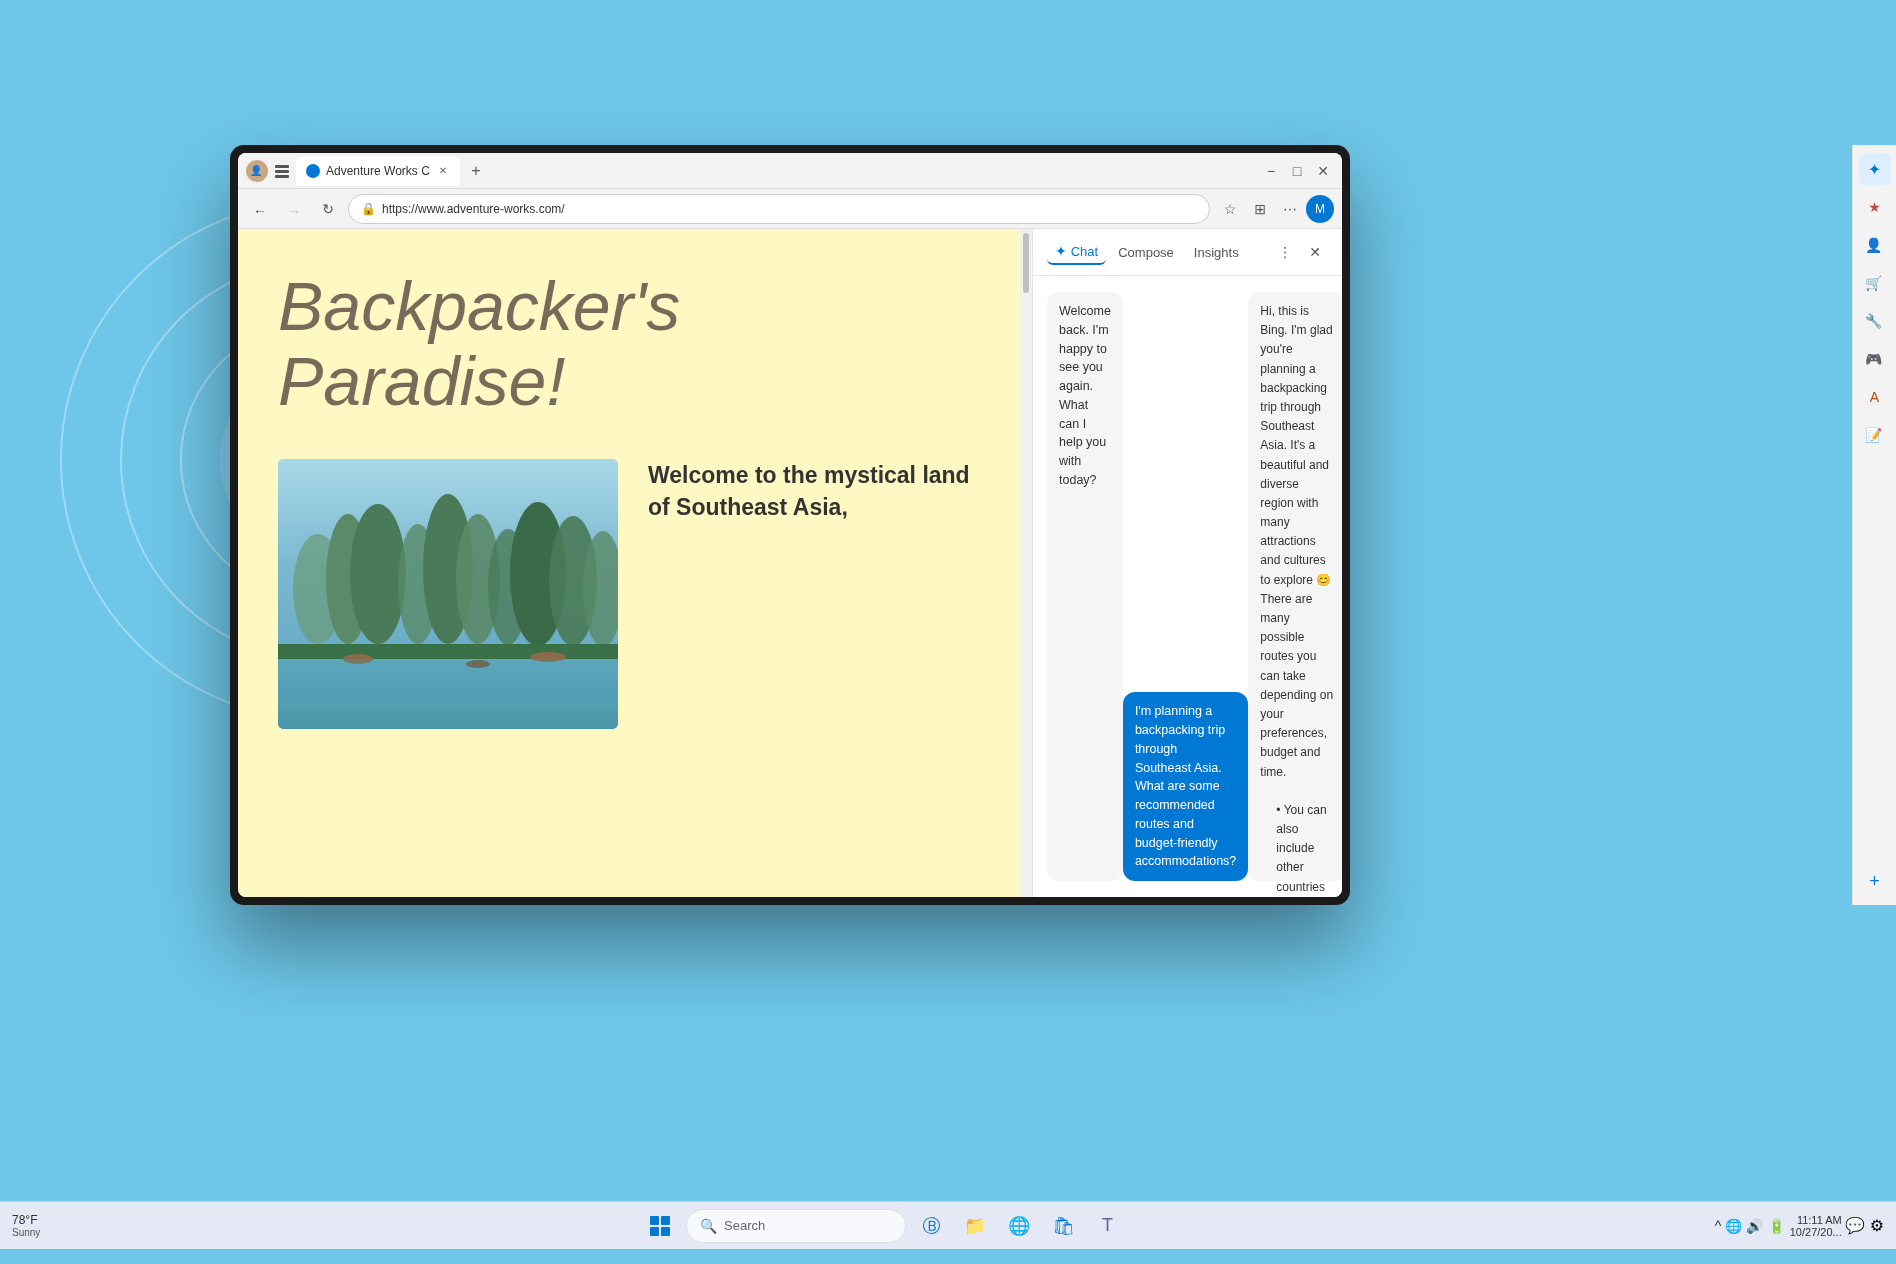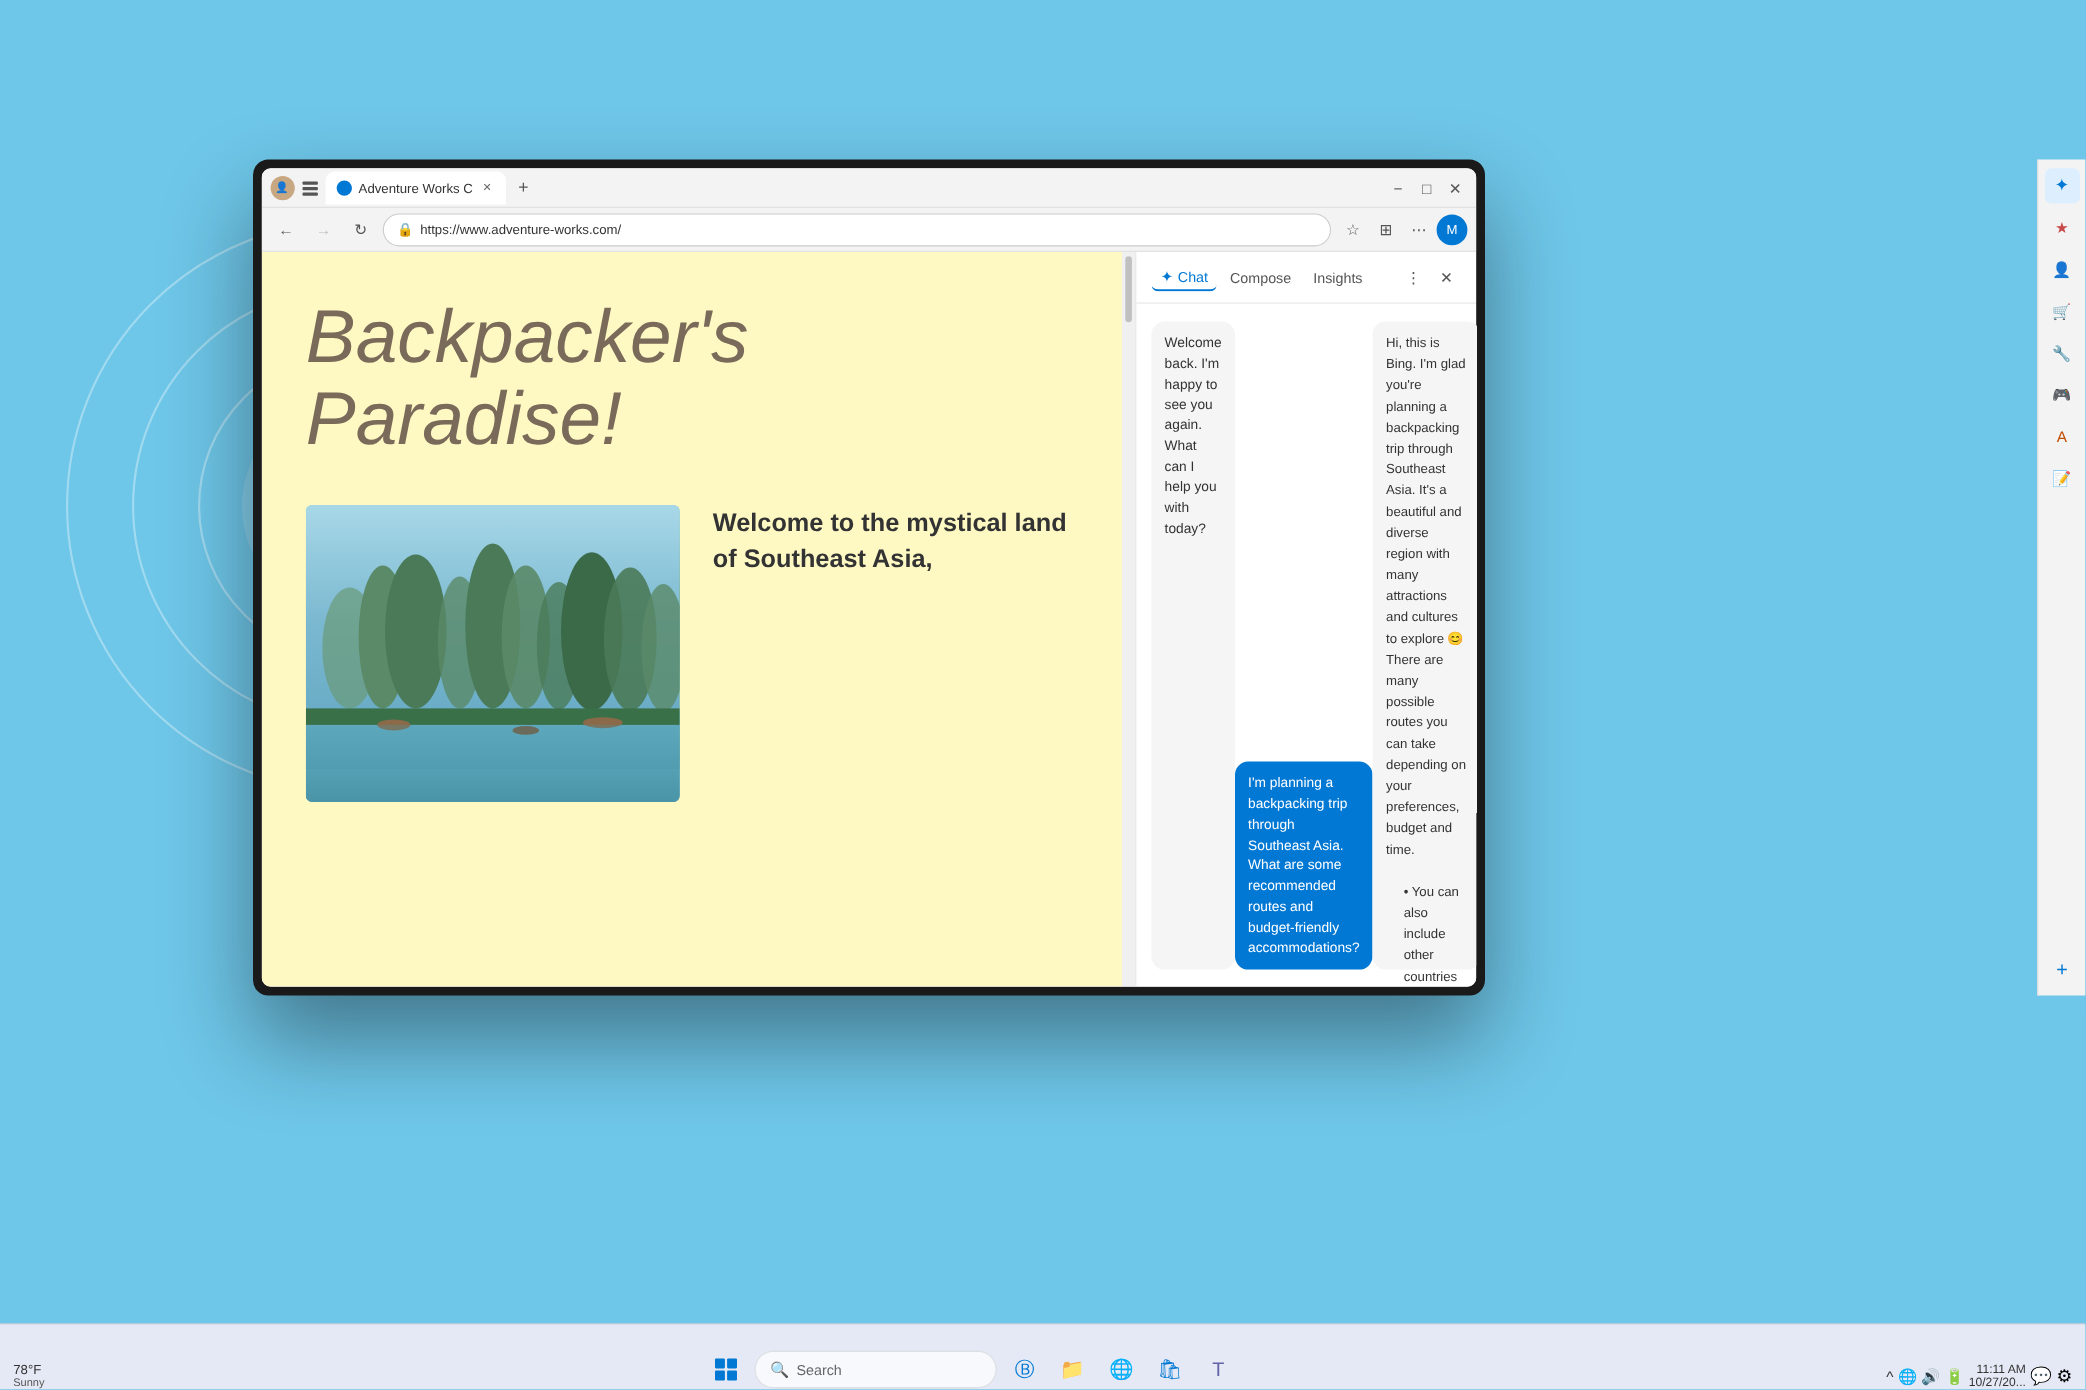--- a/index.html
+++ b/index.html
@@ -461,28 +461,28 @@
     }
     .sidebar-icon.active { background: #ddeeff; }
     .sidebar-icon-add {
       font-size: 18px;
       color: #0078d4;
     }
 
     
     .taskbar {
       position: absolute;
-      bottom: 1px;
+      bottom: 15px;
       left: 0;
       width: 1896px;
-      height: 60px;
+      height: 48px;
       background: rgba(235,235,245,0.95);
       border-top: 1px solid rgba(0,0,0,0.1);
       display: flex;
-      align-items: flex-end;
+      align-items: center;
       z-index: 10;
     }
     .taskbar-left {
       padding: 0 12px;
       display: flex;
       flex-direction: column;
       justify-content: center;
     }
     .taskbar-weather {
       font-size: 12px;

